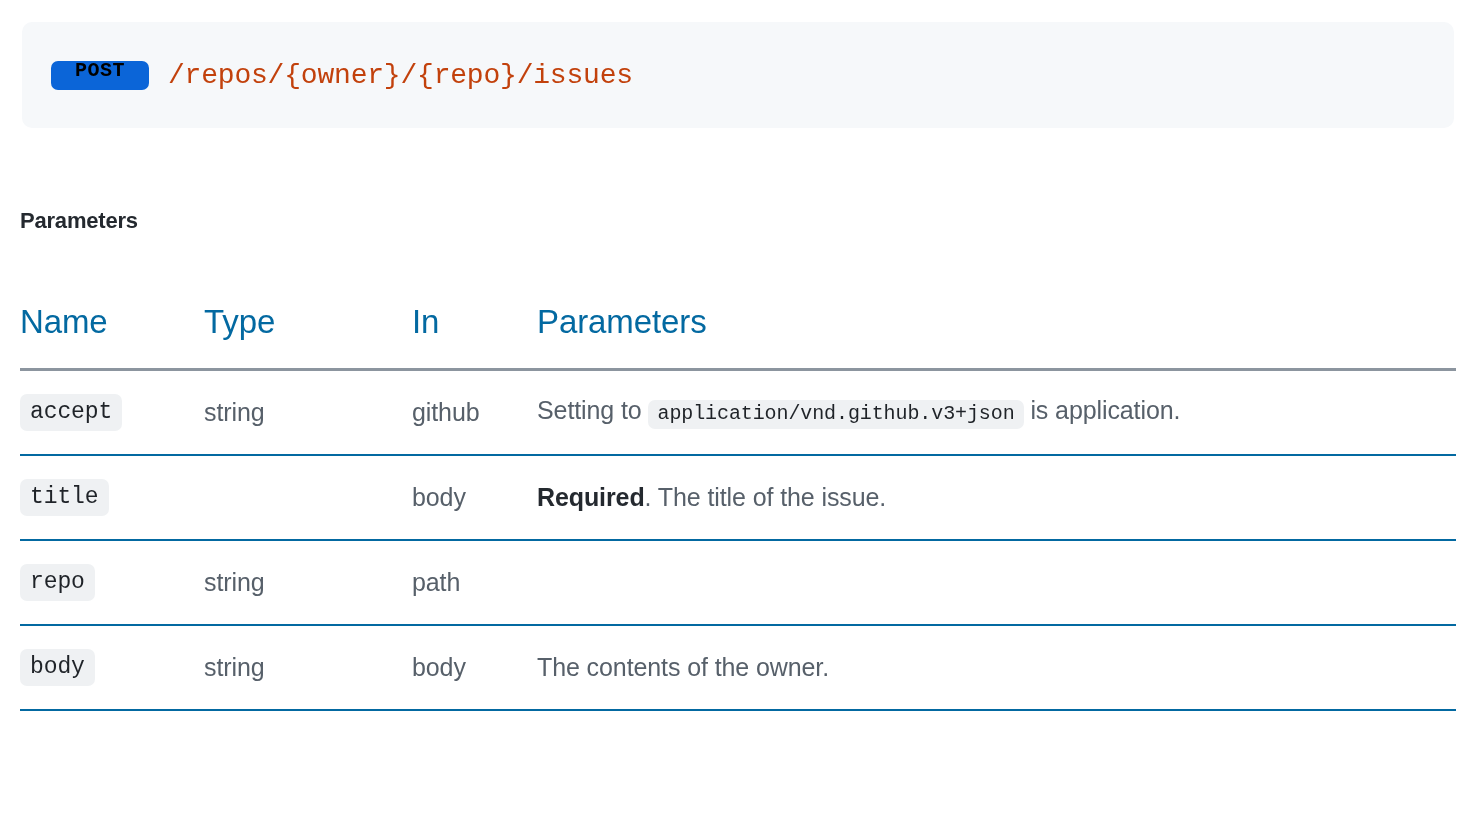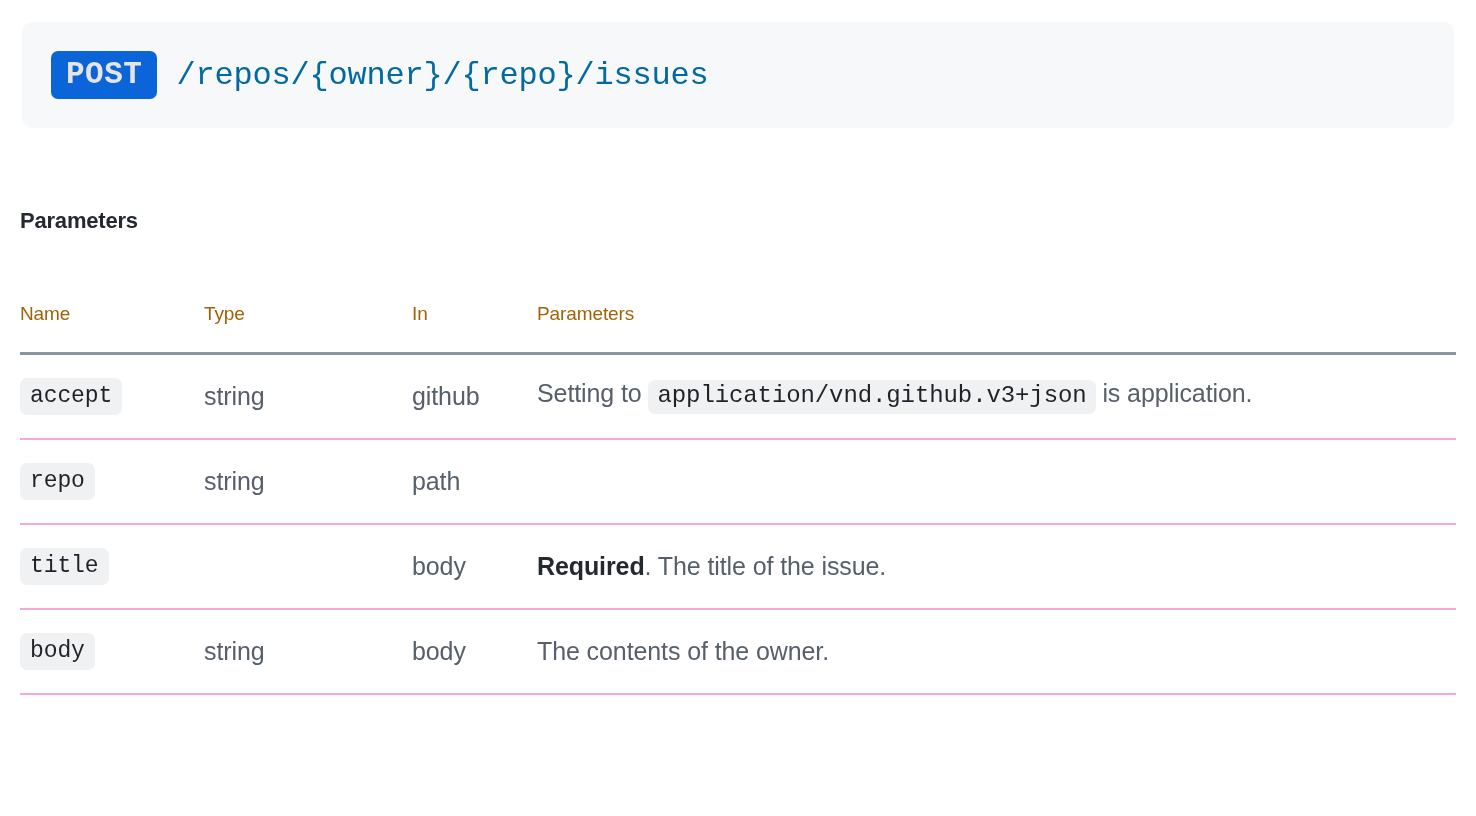--- a/index.html
+++ b/index.html
@@ -28,35 +28,35 @@
     border-radius: 10px;
     display: flex;
     align-items: center;
     padding-left: 29px;
   }
   .method-badge {
     display: inline-flex;
     align-items: center;
     justify-content: center;
     background: #0b65d8;
-    color: #e5e5e5;
+    color: #000000;
     font-family: "Liberation Mono", monospace;
-    font-size: 31px;
+    font-size: 20px;
     font-weight: bold;
     letter-spacing: 0.5px;
     border-radius: 7px;
-    padding: 8px 15px 9px;
+    padding: 0 15px 9px;
     line-height: 1;
     min-width: 68px;
   }
   .endpoint-path {
     margin-left: 19px;
     font-family: "Liberation Mono", monospace;
-    font-size: 32px;
-    color: #0369a1;
+    font-size: 28px;
+    color: #c2410c;
     letter-spacing: -0.2px;
     white-space: pre;
   }
 
   
   .section-heading {
     position: absolute;
     left: 20px;
     top: 208px;
     font-size: 22px;
@@ -74,32 +74,32 @@
     border-collapse: collapse;
     table-layout: fixed;
   }
   .params-table col.c-name  { width: 184px; }
   .params-table col.c-type  { width: 208px; }
   .params-table col.c-in    { width: 125px; }
   .params-table col.c-desc  { width: 919px; }
 
   .params-table thead th {
     text-align: left;
-    font-size: 19px;
+    font-size: 33px;
     font-weight: normal;
-    color: #a16207;
+    color: #0369a1;
     padding: 0 0 27px 0;
     vertical-align: top;
     letter-spacing: -0.1px;
   }
   .params-table thead tr {
     border-bottom: 3px solid #8c959f;
   }
   .params-table tbody tr {
-    border-bottom: 2px solid #f9a8d4;
+    border-bottom: 2px solid #0369a1;
   }
   .params-table tbody td {
     height: 83px;
     padding: 0;
     vertical-align: middle;
     font-size: 25px;
     color: #57606a;
     letter-spacing: -0.1px;
   }
 
@@ -112,21 +112,21 @@
     font-size: 23px;
     color: #1f2328;
     line-height: 1.15;
   }
   .cell-desc .code-inline {
     display: inline-block;
     background: #eff1f3;
     border-radius: 7px;
     padding: 3px 9px 4px;
     font-family: "Liberation Mono", monospace;
-    font-size: 24px;
+    font-size: 20px;
     color: #1f2328;
     line-height: 1.1;
     vertical-align: baseline;
   }
   .cell-desc strong {
     color: #24292f;
     font-weight: bold;
   }
   .cell-desc { white-space: nowrap; }
 </style>
@@ -156,30 +156,30 @@
     </tr>
   </thead>
   <tbody id="params-body">
       <tr>
         <td><span class="code-chip">accept</span></td>
         <td>string</td>
         <td>github</td>
         <td class="cell-desc"><span>Setting to </span><span class="code-inline">application/vnd.github.v3+json</span><span> is application.</span></td>
       </tr>
       <tr>
+        <td><span class="code-chip">title</span></td>
+        <td></td>
+        <td>body</td>
+        <td class="cell-desc"><strong>Required</strong><span>. The title of the issue.</span></td>
+      </tr>
+      <tr>
         <td><span class="code-chip">repo</span></td>
         <td>string</td>
         <td>path</td>
         <td class="cell-desc"></td>
-      </tr>
-      <tr>
-        <td><span class="code-chip">title</span></td>
-        <td></td>
-        <td>body</td>
-        <td class="cell-desc"><strong>Required</strong><span>. The title of the issue.</span></td>
       </tr>
       <tr>
         <td><span class="code-chip">body</span></td>
         <td>string</td>
         <td>body</td>
         <td class="cell-desc"><span>The contents of the owner.</span></td>
       </tr>
     </tbody>
 </table>
 

